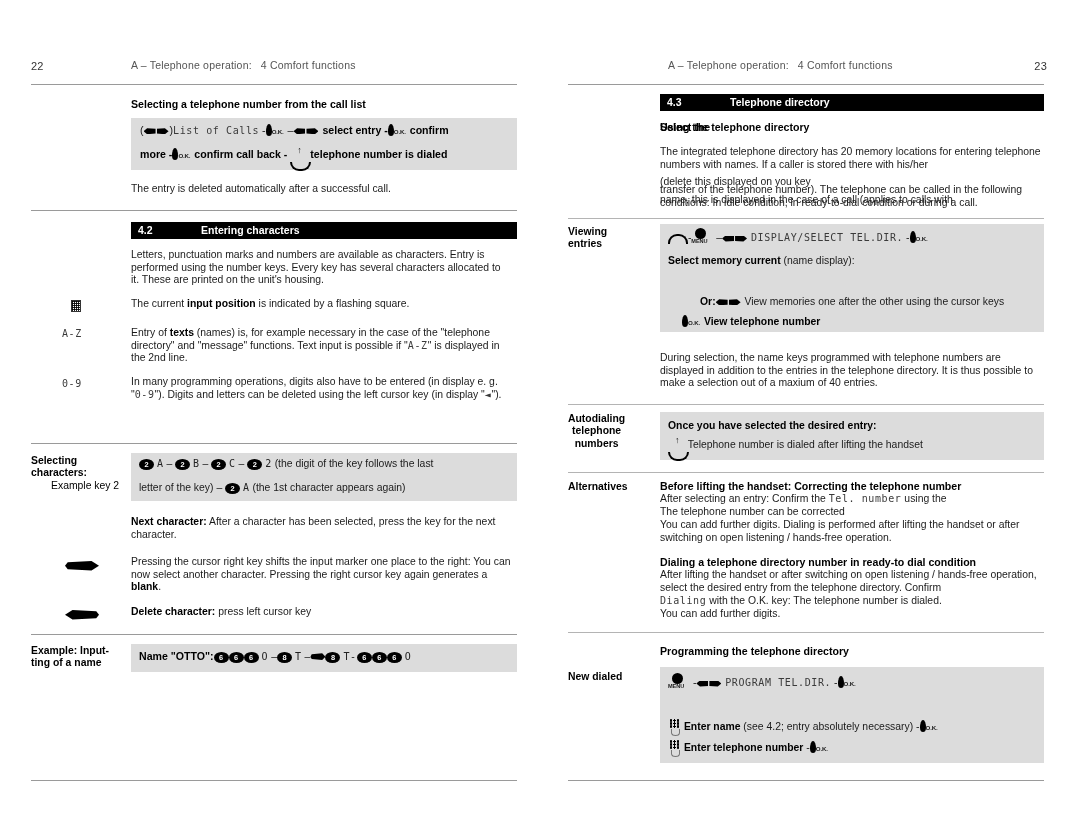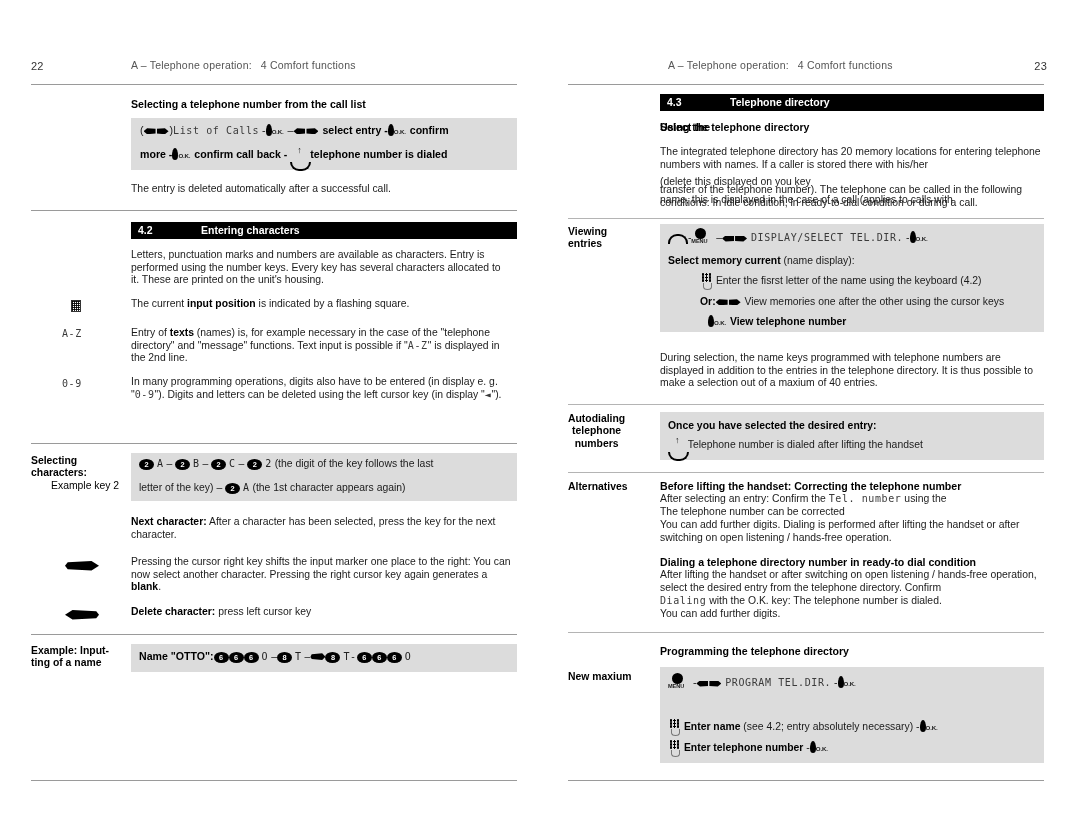--- a/index.html
+++ b/index.html
@@ -300,31 +300,27 @@
       <span>-</span><span class="ico ico-menu"><span class="dot"></span><span class="cap">MENU</span></span>
       <span>–</span><span class="ico ico-cur"><i class="l"></i><i class="r"></i></span>
       <span class="lcd">DISPLAY/SELECT TEL.DIR.</span>
       <span>-</span><span class="ico ico-ok"><span class="drop"></span><span class="cap">O.K.</span></span>
     </div>
 
     <div class="tx" style="left:128px;top:255px;width:378px;">
       <b>Select memory current</b><span> (name display):</span>
     </div>
 
-    <div class="tx" style="left:160px;top:274px;width:346px;">
-      <span class="ico ico-pad"><span class="grid"></span><span class="hand"></span></span>
-      <span>Enter the fisrst letter of the name using the keyboard (4.2)</span>
-    </div>
 
     <div class="tx" style="left:160px;top:296px;width:346px;">
       <b>Or:</b><span class="ico ico-cur"><i class="l"></i><i class="r"></i></span>
       <span>View memories one after the other using the cursor keys</span>
     </div>
 
-    <div class="tx" style="left:140px;top:316px;width:320px;padding-left:28px;">
+    <div class="tx" style="left:114px;top:316px;width:320px;padding-left:28px;">
       <span class="ico ico-ok"><span class="drop"></span><span class="cap">O.K.</span></span>
       <b>View telephone number</b>
     </div>
 
     <div class="tx" style="left:120px;top:352px;width:384px;">During selection, the name keys programmed with telephone numbers are displayed in addition to the entries in the telephone directory. It is thus possible to make a selection out of a maxium of 40 entries.</div>
 
     <div class="rule thin" style="left:28px;top:404px;width:476px;"></div>
 
     <div class="lbl" style="left:28px;top:413px;text-align:center;">
       <div>Autodialing</div>
@@ -358,21 +354,21 @@
     <div class="tx" style="left:120px;top:595px;width:384px;">
       <span class="lcd">Dialing</span>
       <span>with the O.K. key: The telephone number is dialed.</span>
     </div>
     <div class="tx" style="left:120px;top:608px;width:384px;">You can add further digits.</div>
 
     <div class="rule thin" style="left:28px;top:632px;width:476px;"></div>
 
     <div class="hd3" style="left:120px;top:645px;width:384px;">Programming the telephone directory</div>
 
-    <div class="lbl" style="left:28px;top:671px;">New maxium</div>
+    <div class="lbl" style="left:28px;top:671px;">New dialed</div>
     <div class="grey" style="left:120px;top:667px;width:384px;height:96px;"></div>
 
     <div class="tx" style="left:128px;top:676px;width:378px;">
       <span class="ico ico-menu"><span class="dot"></span><span class="cap">MENU</span></span>
       <span>-</span><span class="ico ico-cur"><i class="l"></i><i class="r"></i></span>
       <span class="lcd">PROGRAM TEL.DIR.</span>
       <span>-</span><span class="ico ico-ok"><span class="drop"></span><span class="cap">O.K.</span></span>
     </div>
 
 

